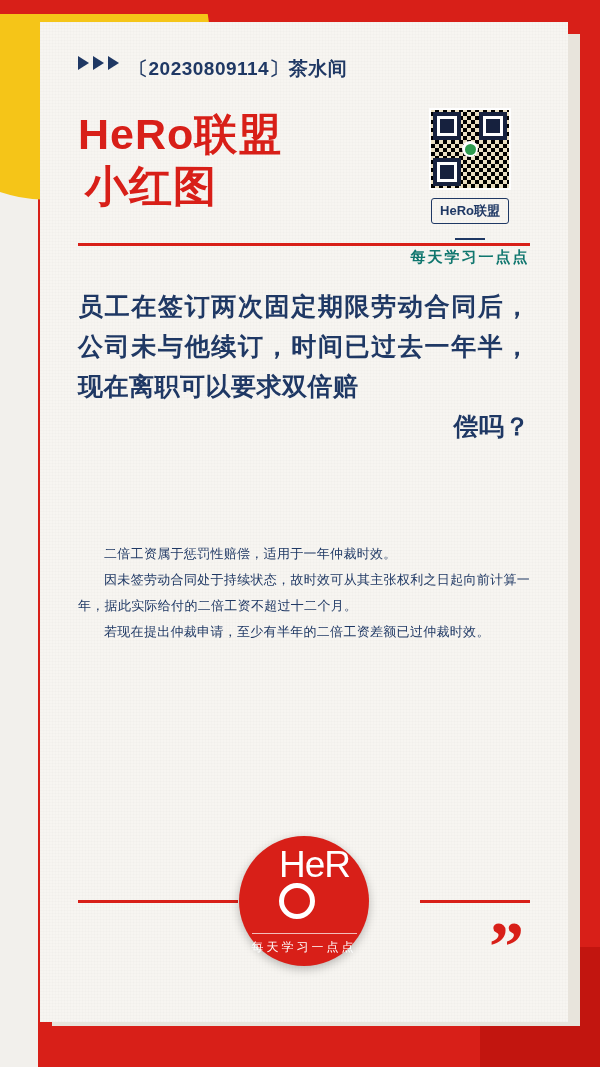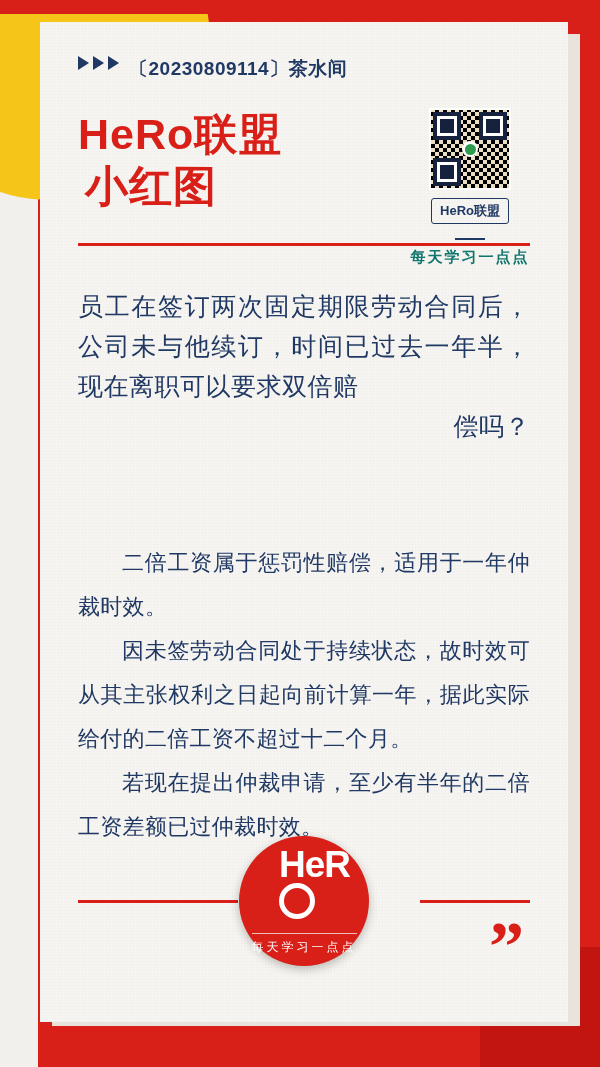--- a/index.html
+++ b/index.html
@@ -216,35 +216,35 @@
   .divider {
     margin-top: 30px;
     height: 3px;
     background: #d81f18;
   }
 
   
   .question {
     margin-top: 40px;
     font-size: 25px;
-    font-weight: normal;
+    font-weight: bold;
     color: #1f3864;
     line-height: 1.6;
     text-align: justify;
     letter-spacing: 0.5px;
   }
   .question .last-line {
     display: block;
     text-align: right;
   }
 
   
   .body-text {
     margin-top: 95px;
-    font-size: 22px;
+    font-size: 13px;
     color: #1f3864;
     line-height: 2.0;
     text-align: justify;
     letter-spacing: 0.3px;
   }
   .body-text p {
     margin: 0;
     text-indent: 2em;
   }
 
@@ -283,21 +283,21 @@
     background: #d81f18;
     box-shadow: 0 3px 10px rgba(0,0,0,0.25);
     display: flex;
     flex-direction: column;
     align-items: center;
     justify-content: center;
     color: #fff;
   }
   .logo .logo-main {
     font-size: 37px;
-    font-weight: bold;
+    font-weight: normal;
     letter-spacing: -1px;
     line-height: 1;
     margin-left: 40px;
   }
   .logo .logo-main .o {
     display: inline-block;
     width: 26px;
     height: 26px;
     border: 5px solid #fff;
     border-radius: 50%;

